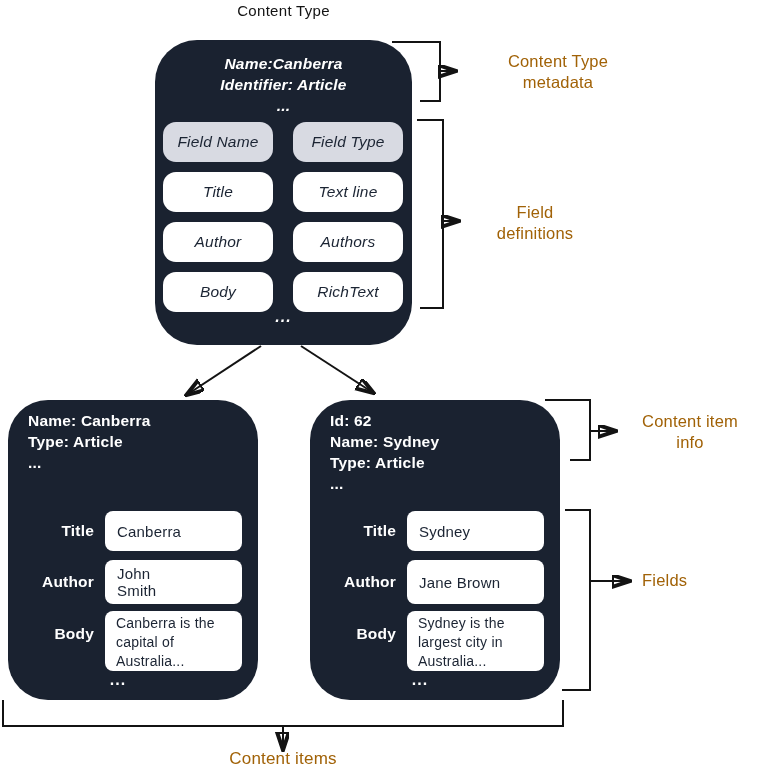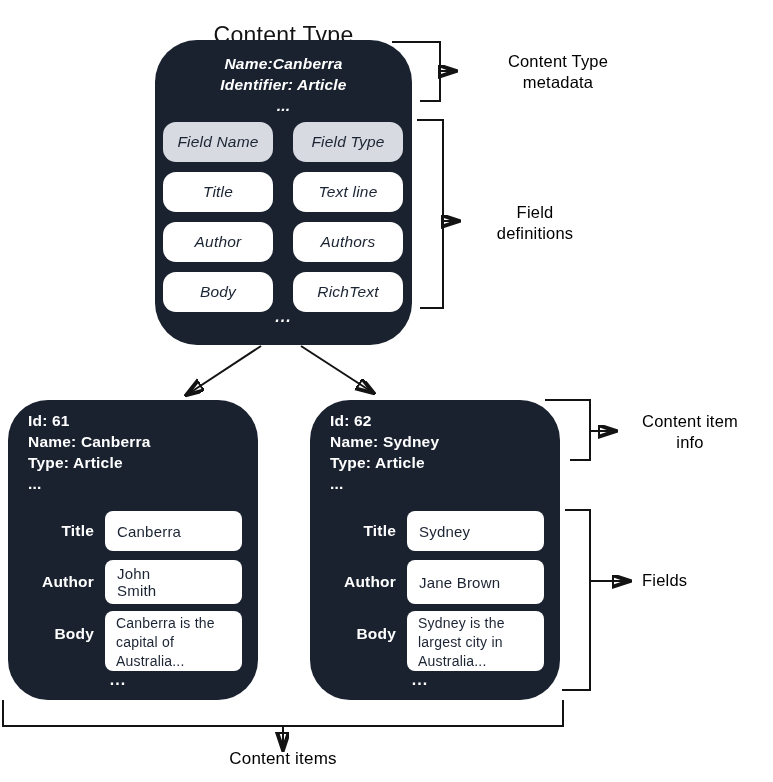--- a/index.html
+++ b/index.html
@@ -23,32 +23,31 @@
   }
   .connectors path, .connectors line {
     stroke: #131313;
     stroke-width: 2;
     fill: none;
   }
   .lbl {
     position: absolute;
     font-size: 16.5px;
     line-height: 21px;
-    color: #000000;
+    color: #a16207;
     text-align: center;
     letter-spacing: 0.2px;
   }
   .top-title {
     position: absolute;
     left: 155px; top: 2px; width: 257px;
     text-align: center;
-    font-size: 23px;
+    font-size: 15px;
     letter-spacing: 0.3px;
     color: #131313;
-    margin-top: 20px;
   }
   
   .ct-box {
     position: absolute;
     left: 155px; top: 40px;
     width: 257px; height: 305px;
     background: var(--box-bg);
     border-radius: 42px;
     color: #fff;
     font-style: italic;
@@ -198,21 +197,20 @@
   </div>
 
   <div class="lbl" style="left:488px; top:51px; width:140px;">Content Type metadata</div>
   <div class="lbl" style="left:485px; top:202px; width:100px;">Field definitions</div>
   <div class="lbl" style="left:630px; top:411px; width:120px;">Content item info</div>
   <div class="lbl" style="left:642px; top:570px; white-space:nowrap;">Fields</div>
   <div class="lbl" style="left:183px; top:748px; width:200px; font-size:17px;">Content items</div>
 
   <div class="item-box left">
     <div class="item-info">
-      <div>Id: 61</div>
       <div>Name: Canberra</div>
       <div>Type: Article</div>
       <div>...</div>
     </div>
     <div class="row-title">
       <div class="f-label">Title</div>
       <div class="f-pill">
           <span>Canberra</span>
         </div>
     </div>

